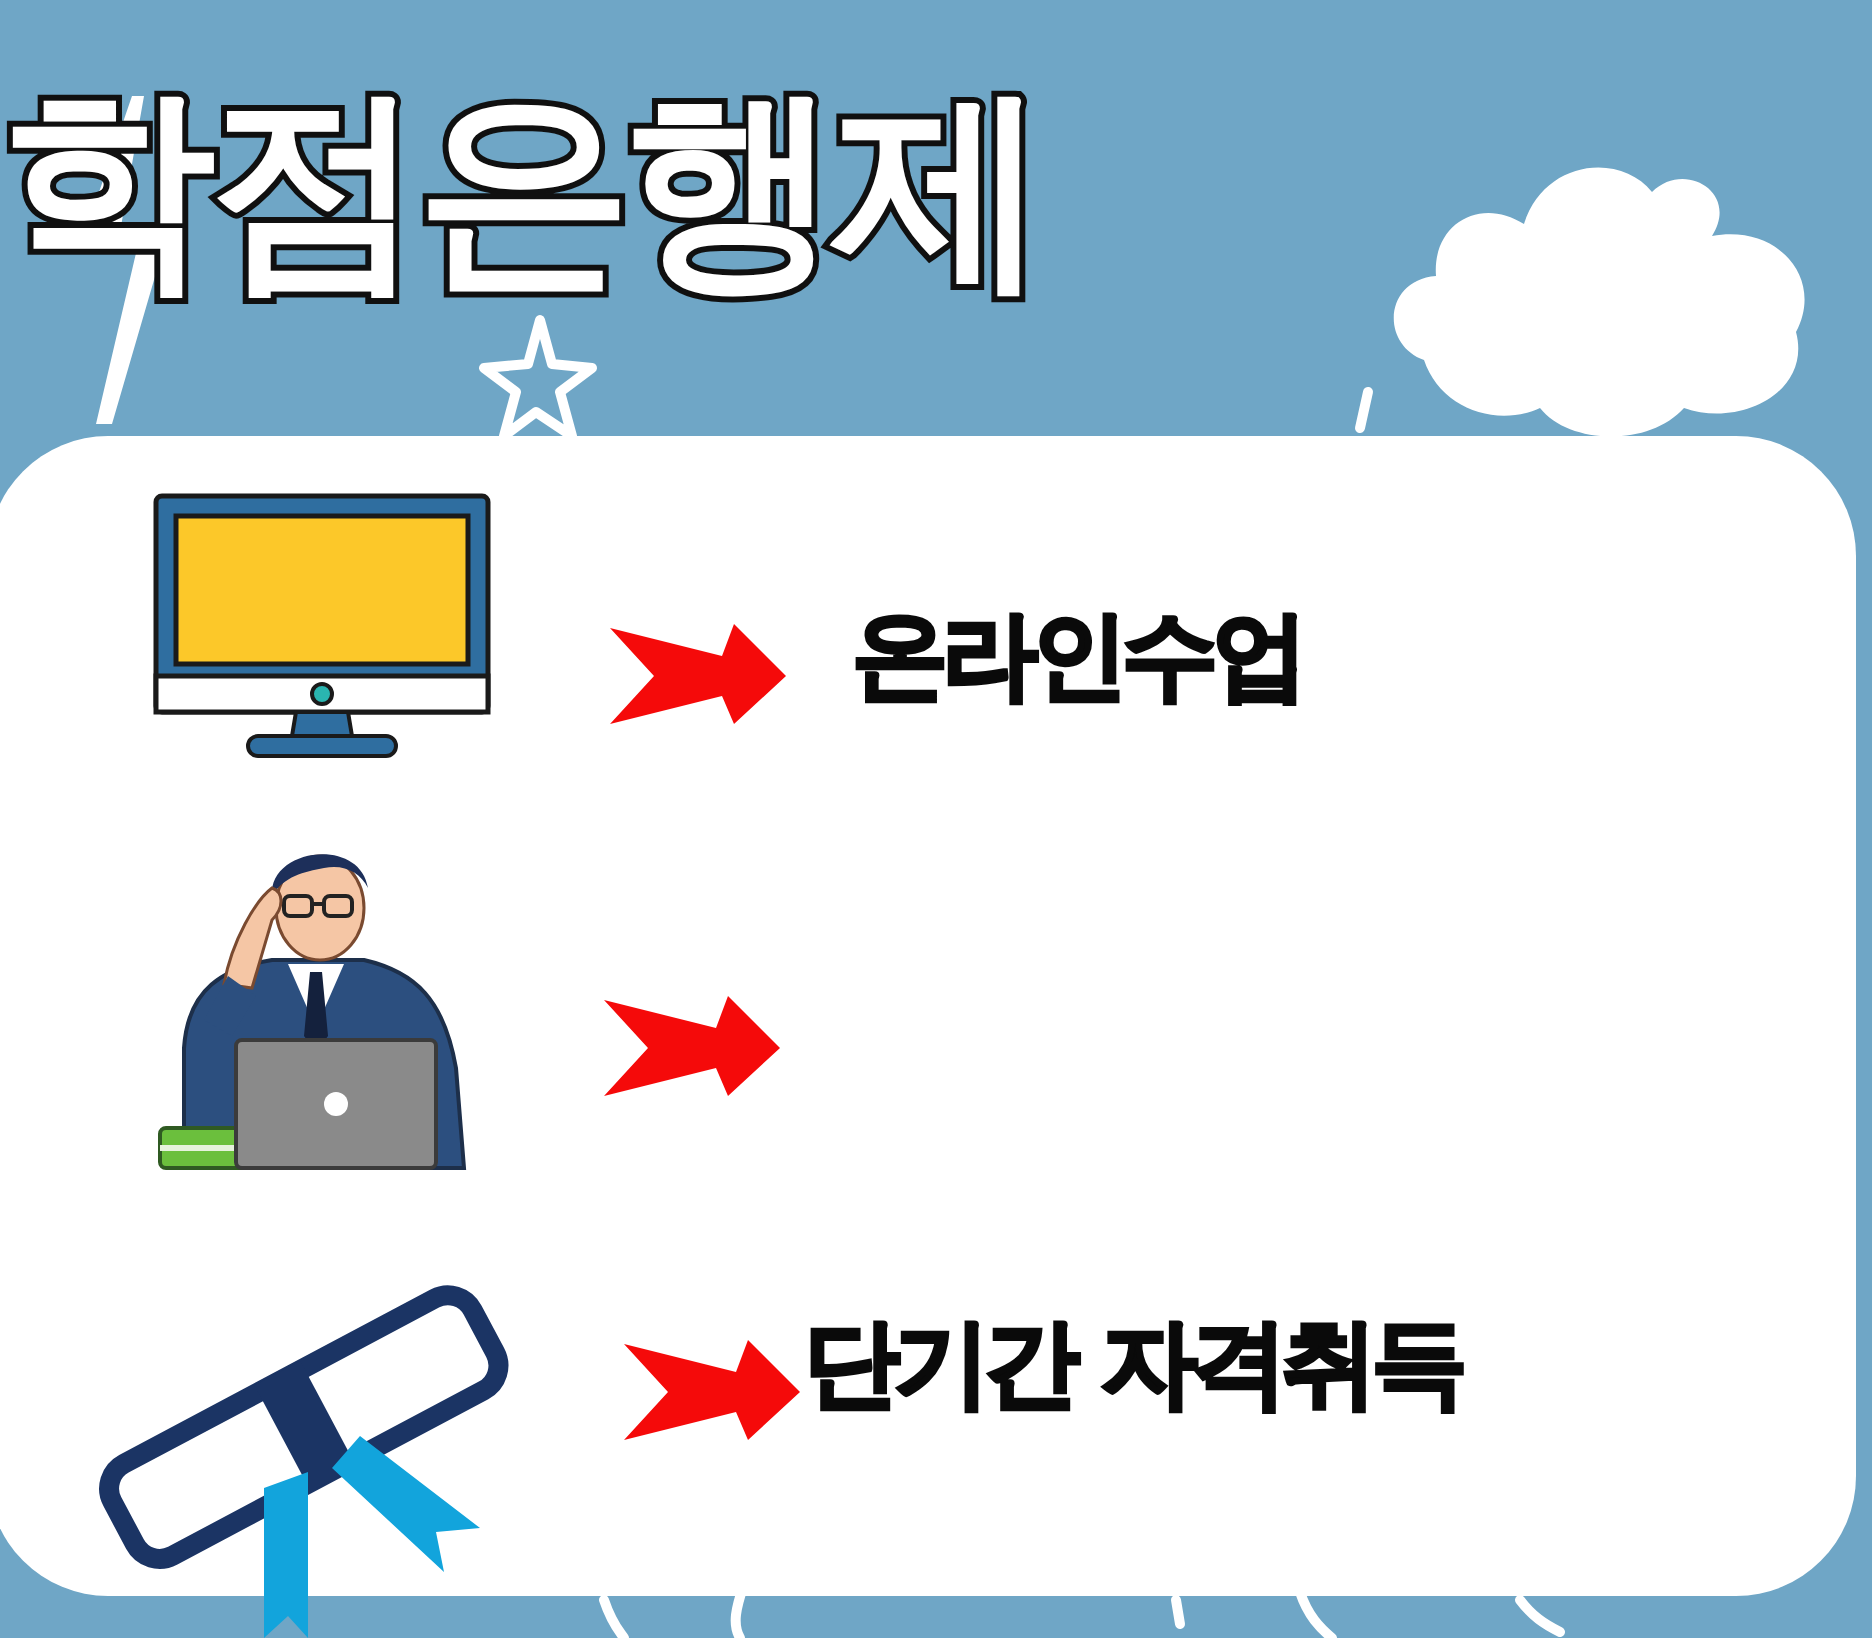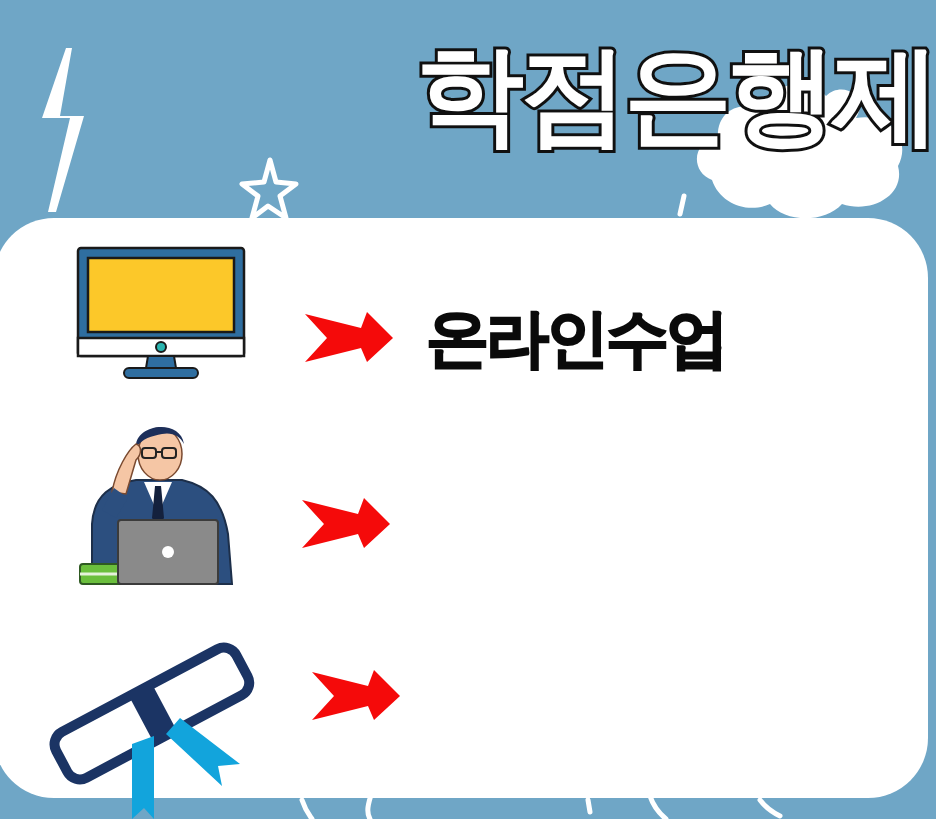--- a/index.html
+++ b/index.html
@@ -1,34 +1,34 @@
 <!DOCTYPE html>
 <html><head>
 <meta charset="utf-8">
 <style>
   html, body { margin:0; padding:0; }
   body { width:936px; height:819px; overflow:hidden; background:#6fa6c6; position:relative; font-family:"DejaVu Sans", sans-serif; }
   .bg { position:absolute; inset:0; }
   .title {
-    position:absolute; left:0; top:30px; width:936px; text-align:right;
+    position:absolute; left:0; top:30px; width:936px; text-align:left;
     font-family:"DejaVu Sans", sans-serif; font-weight:900; font-size:108px; line-height:130px;
     color:#ffffff; letter-spacing:-4px;
     -webkit-text-stroke: 6px #111; paint-order: stroke fill;
     text-shadow: 0 0 2px #111;
   }
   .card {
     position:absolute; left:-6px; top:218px; width:934px; height:580px;
     background:#ffffff; border-radius:60px;
   }
   .row { position:absolute; left:0; width:936px; height:140px; }
   .row .icon { position:absolute; }
   .row .arrow { position:absolute; width:88px; height:52px; }
   .row .label {
     position:absolute; font-family:"DejaVu Sans", sans-serif; font-weight:900;
-    font-size:63px; color:#0a0a0a; letter-spacing:-3px; white-space:nowrap;
+    font-size:48px; color:#0a0a0a; letter-spacing:-3px; white-space:nowrap;
     -webkit-text-stroke:2px #0a0a0a;
   }
 </style>
 </head>
 <body>
 
 <svg class="bg" width="936" height="819" viewBox="0 0 936 819">
   <g>
     <path d="M66 48 L42 118 L70 118 L48 212 L56 212 L84 116 L60 116 L72 48 Z" fill="#ffffff"></path>
   </g>
@@ -94,13 +94,14 @@
     <g transform="rotate(-28 110 96)">
       <rect x="8" y="74" width="204" height="52" rx="14" fill="#ffffff" stroke="#1b3464" stroke-width="10"></rect>
       <rect x="98" y="70" width="26" height="60" fill="#1b3464"></rect>
     </g>
     <path d="M92 130 L114 122 L114 205 L104 194 L92 205 Z" fill="#12a4dc"></path>
     <path d="M126 120 L140 104 L200 150 L178 152 L182 172 Z" fill="#12a4dc"></path>
   </svg>
   <svg class="arrow" style="left:312px; top:70px;" viewBox="0 0 88 52">
     <path d="M0 2 L56 16 L62 0 L88 26 L62 50 L56 36 L0 50 L22 26 Z" fill="#f50a0a"></path>
   </svg>
+  <div class="label" style="left:402px; top:50px;">단기간 자격취득</div>
 </div>
 
 </body></html>

